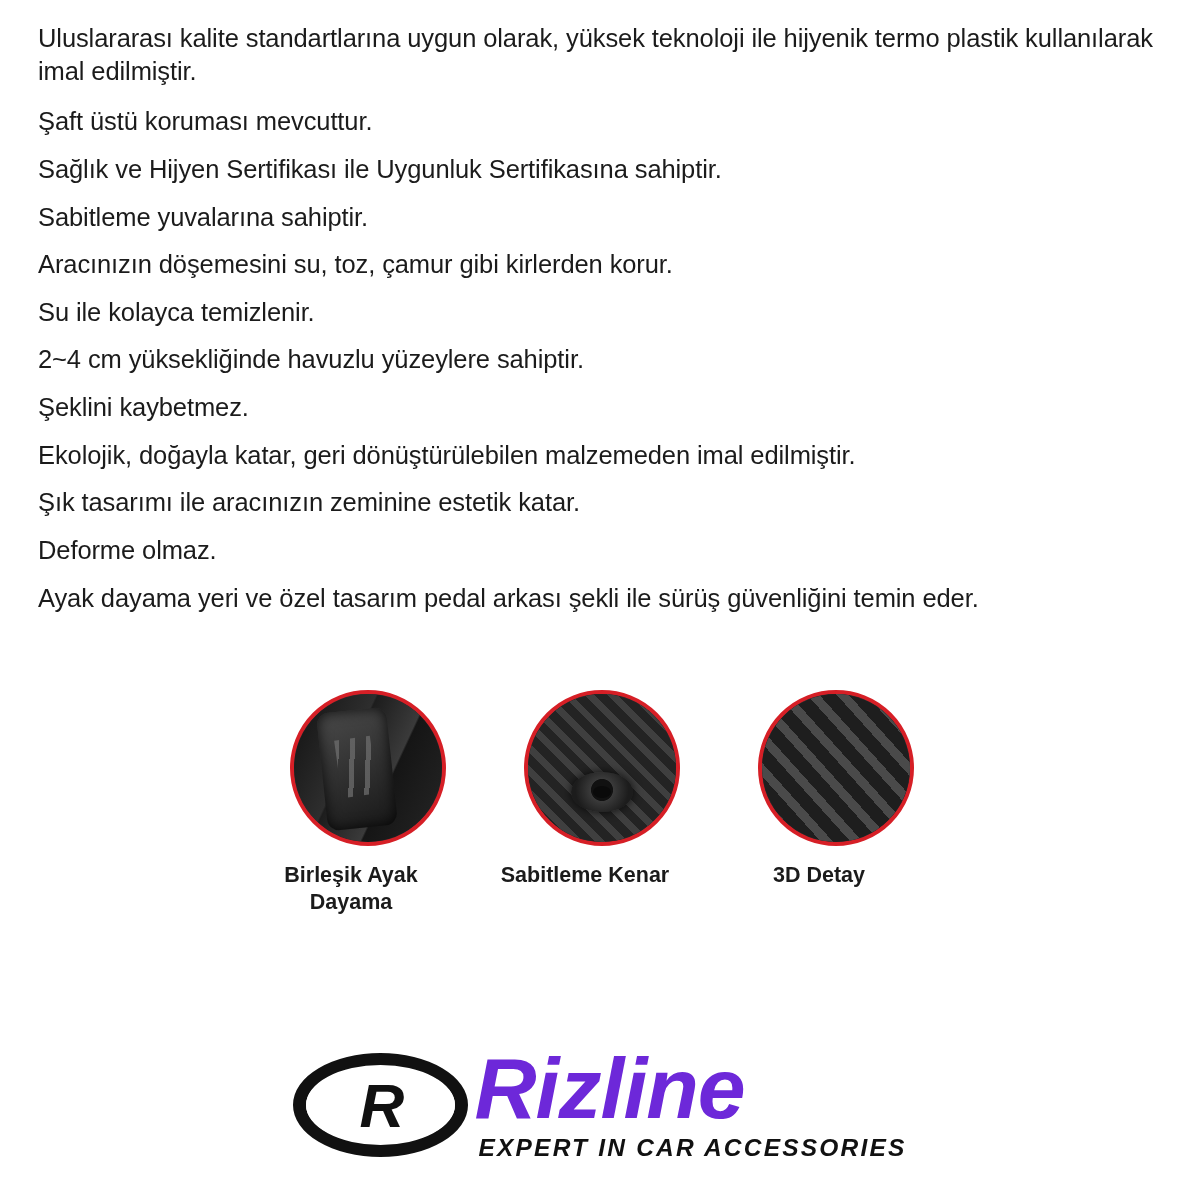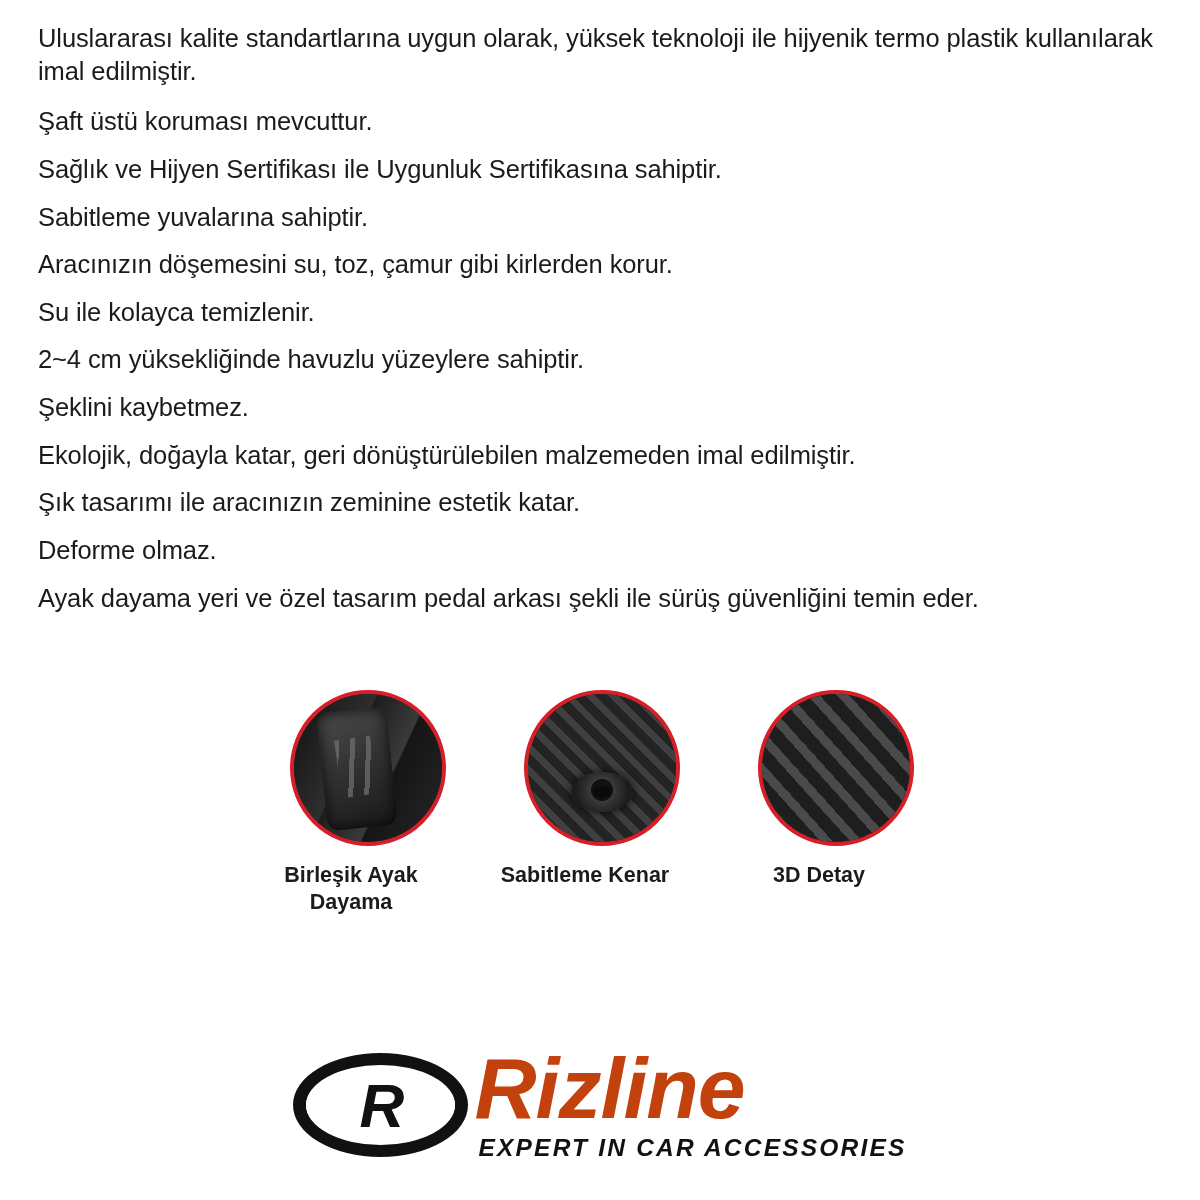--- a/index.html
+++ b/index.html
@@ -227,21 +227,21 @@
   }
   .logo-text {
     display: flex;
     flex-direction: column;
     align-items: flex-start;
   }
   .logo-name {
     font-size: 86px;
     font-weight: bold;
     font-style: italic;
-    color: #c2410c;
+    color: #6d28d9;
     line-height: .95;
     letter-spacing: -1px;
   }
   .logo-tagline {
     font-size: 24.5px;
     font-weight: bold;
     font-style: italic;
     color: #111111;
     letter-spacing: 2.2px;
     margin-top: 4px;

